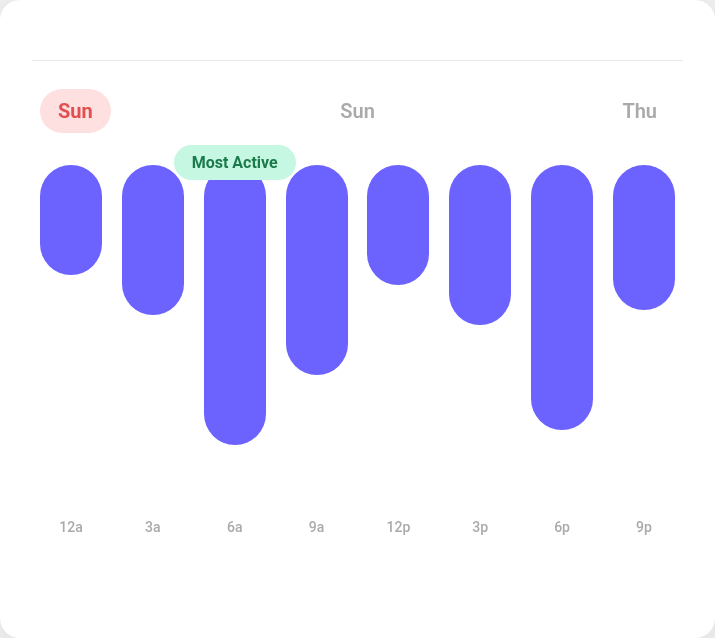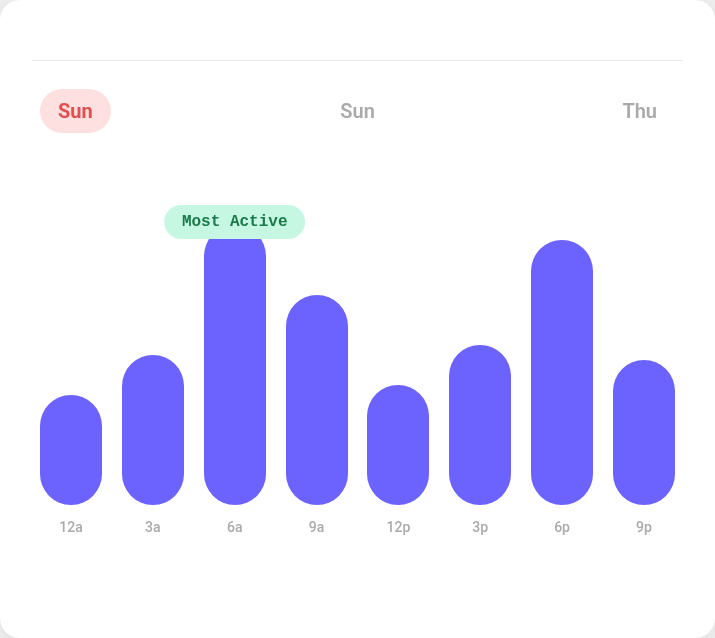--- a/index.html
+++ b/index.html
@@ -70,26 +70,25 @@
 
     .chart-area {
       flex: 1;
       display: flex;
       flex-direction: column;
       position: relative;
     }
 
     .bars-container {
       display: flex;
-      align-items: flex-end;
+      align-items: flex-start;
       justify-content: space-between;
       padding: 0 8px;
       height: 340px;
       position: relative;
-      font-family: Liberation Mono, monospace;
     }
 
     .bar-wrapper {
       display: flex;
       flex-direction: column;
       align-items: center;
       gap: 0;
       position: relative;
     }
 

